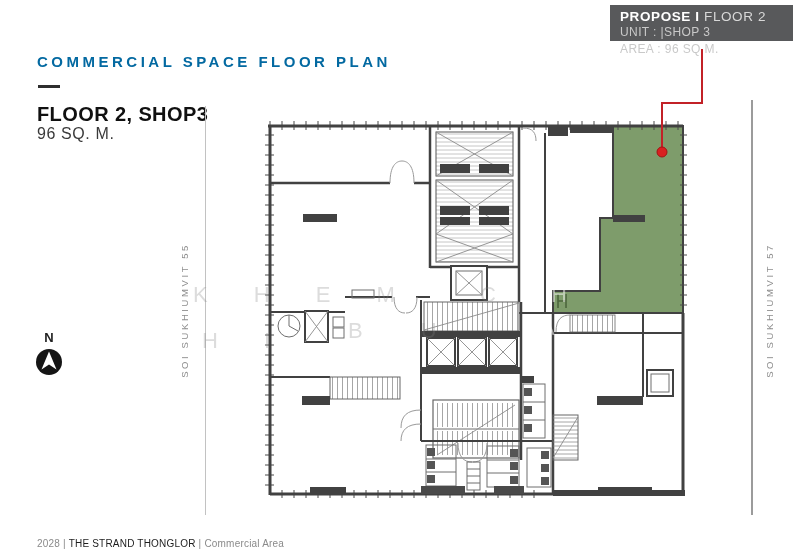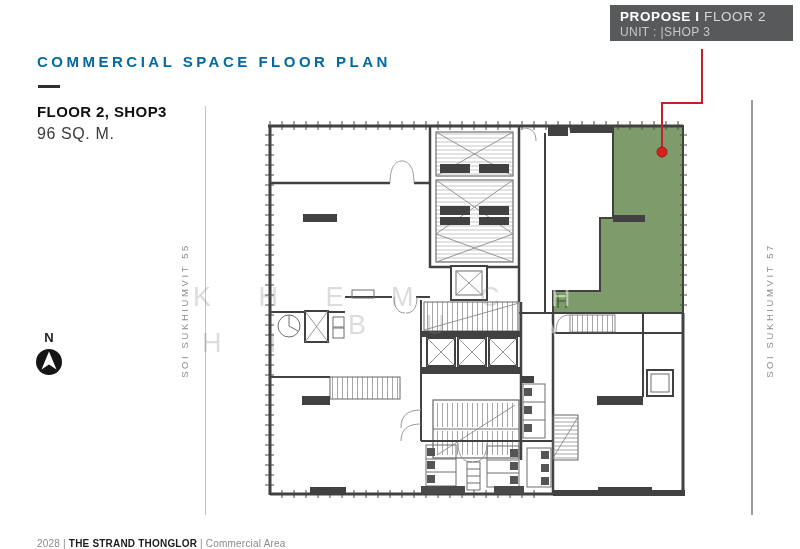--- a/index.html
+++ b/index.html
@@ -5,45 +5,45 @@
   html,body{margin:0;padding:0}
   body{
     width:800px;height:549px;position:relative;overflow:hidden;
     background:#ffffff;font-family:"Liberation Sans",sans-serif;
   }
   .abs{position:absolute}
 
   
   .doc-title{left:37px;top:53px;font-size:15px;font-weight:700;letter-spacing:3.5px;color:#0369a1;white-space:nowrap}
   .title-dash{left:38px;top:85px;width:22px;height:3px;background:#2e2e2e}
-  .floor-label{left:37px;top:103px;font-size:15px;font-weight:800;color:#101010;letter-spacing:.4px}
+  .floor-label{left:37px;top:103px;font-size:20px;font-weight:800;color:#101010;letter-spacing:.4px}
   .area-label{left:37px;top:125px;font-size:16px;color:#3a3a3a;letter-spacing:.6px}
 
   
   .badge{left:610px;top:5px;width:183px;height:36px;background:#58595b;box-sizing:border-box;padding:4px 8px 0 10px}
   .badge-title{font-size:13.5px;letter-spacing:.6px;color:#ffffff;white-space:nowrap}
   .badge-title .b1{font-weight:700}
   .badge-title .b2{font-weight:400;color:#d8d8d8}
   .badge-sub{font-size:12px;color:#c9c9c9;line-height:1.4;letter-spacing:.4px}
 
   
   .vline{background:#c2c2c2}
   .vline-left{left:205px;top:106px;width:1px;height:409px}
   .vline-right{left:751px;top:100px;width:2px;height:415px;background:#9b9b9b}
   .street{writing-mode:vertical-rl;transform:rotate(180deg);font-size:9.5px;letter-spacing:2.6px;color:#8d8d8d;white-space:nowrap}
   .street-left{left:179px;top:243px}
   .street-right{left:764px;top:243px}
 
   
-  .wm{position:absolute;font-size:27px;color:rgba(128,128,128,.28);white-space:nowrap;z-index:3;pointer-events:none}
+  .wm{position:absolute;font-size:22px;color:rgba(128,128,128,.28);white-space:nowrap;z-index:3;pointer-events:none}
   .wm.on-green{color:rgba(255,255,255,.5)}
 
   
   .footer{left:37px;top:538px;font-size:10px;color:#8a8a8a;white-space:nowrap;letter-spacing:.2px}
-  .footer .proj{color:#1d1d1d;font-weight:700}
+  .footer .proj{color:#1d1d1d;font-weight:400}
 
   
   svg.plan{position:absolute;left:0;top:0;z-index:2}
   .w3{stroke:#414141;stroke-width:3;fill:none}
   .w25{stroke:#414141;stroke-width:2.5;fill:none}
   .w2{stroke:#414141;stroke-width:2;fill:none}
   .thin{stroke:#6e6e6e;stroke-width:1;fill:none}
   .x{stroke:#8a8a8a;stroke-width:.9;fill:none}
   .arc{stroke:#9a9a9a;stroke-width:1;fill:none}
   .dark{fill:#414141}
@@ -56,33 +56,34 @@
 <div class="abs title-dash"></div>
 <div class="abs floor-label">FLOOR 2, SHOP3</div>
 <div class="abs area-label">96 SQ. M.</div>
 
 <div class="abs badge">
   <div class="badge-title">
     <span class="b1">PROPOSE I</span>
     <span class="b2">FLOOR 2</span>
   </div>
   <div class="badge-sub">UNIT : |SHOP 3</div>
+  <div class="badge-sub">AREA : 96 SQ.M.</div>
 </div>
 
 <div class="abs vline vline-left"></div>
 <div class="abs vline vline-right"></div>
 
 <div class="abs street street-left">SOI SUKHIUMVIT 55</div>
 <div class="abs street street-right">SOI SUKHIUMVIT 57</div>
 
 <div class="wm" style="left:193px;top:282px;letter-spacing:20px">K H E M</div>
 <div class="wm" style="left:480px;top:282px">C</div>
 <div class="wm on-green" style="left:551px;top:282px">H</div>
 <div class="wm" style="left:202px;top:328px;letter-spacing:20px">H I</div>
-<div class="wm" style="left:348px;top:310px;letter-spacing:26px">B U</div>
+<div class="wm" style="left:348px;top:318px;letter-spacing:26px">B U</div>
 <div class="wm on-green" style="left:540px;top:315px">A</div>
 
 <svg class="plan" width="800" height="549" viewBox="0 0 800 549">
   <defs>
     <pattern id="hatch" patternUnits="userSpaceOnUse" width="8" height="4">
       <path d="M0,2 H8" stroke="#b8b8b8" stroke-width=".8"></path>
     </pattern>
     <pattern id="tread" patternUnits="userSpaceOnUse" width="5" height="12">
       <path d="M2.5,0 V12" stroke="#8f8f8f" stroke-width=".8"></path>
     </pattern>

